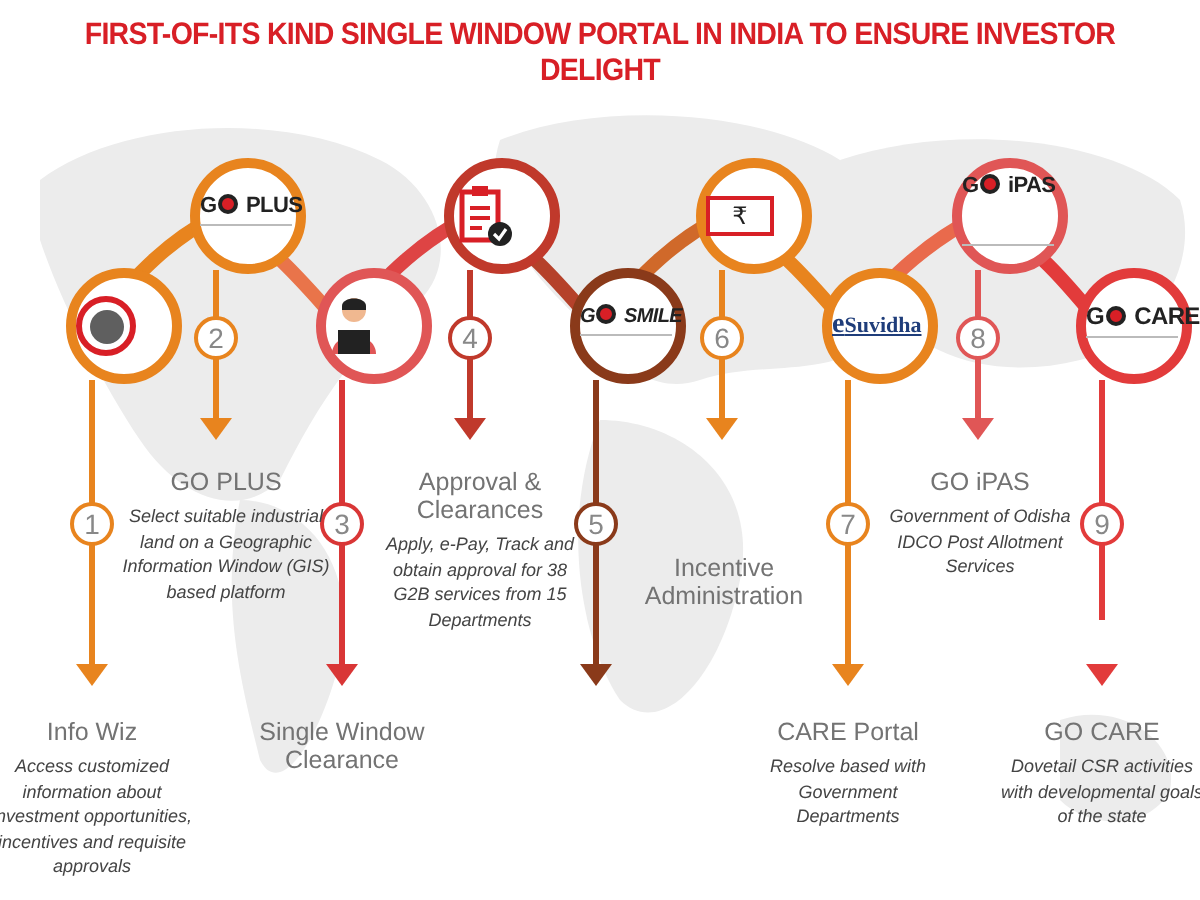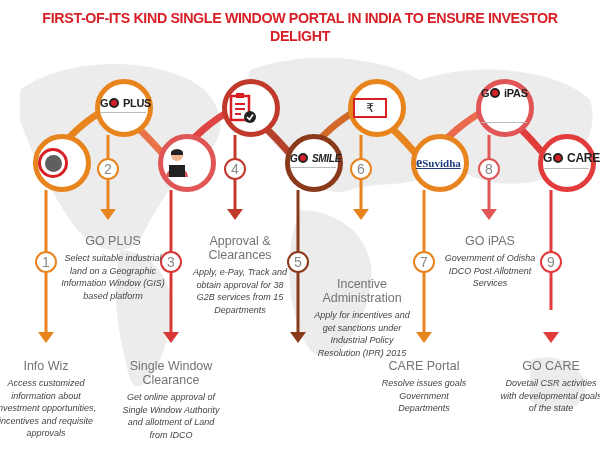--- a/index.html
+++ b/index.html
@@ -135,37 +135,35 @@
 <div class="block" style="left:58px;top:234px;width:110px;">
   <h3>GO PLUS</h3>
   <p>Select suitable industrial land on a Geographic Information Window (GIS) based platform</p>
 </div>
 <div class="block" style="left:190px;top:234px;width:100px;">
   <h3>Approval &amp; Clearances</h3>
   <p>Apply, e-Pay, Track and obtain approval for 38 G2B services from 15 Departments</p>
 </div>
 <div class="block" style="left:310px;top:234px;width:104px;margin-top:43px;">
   <h3>Incentive Administration</h3>
-  <p>Apply for incentives and get sanctions under Industrial Policy Resolution (IPR) 2015</p>
 </div>
 <div class="block" style="left:440px;top:234px;width:100px;">
   <h3>GO iPAS</h3>
   <p>Government of Odisha IDCO Post Allotment Services</p>
 </div>
 
 <div class="block" style="left:-6px;top:359px;width:104px;">
   <h3>Info Wiz</h3>
   <p>Access customized information about investment opportunities, incentives and requisite approvals</p>
 </div>
 <div class="block" style="left:120px;top:359px;width:102px;">
   <h3>Single Window Clearance</h3>
-  <p>Get online approval of Single Window Authority and allotment of Land from IDCO</p>
 </div>
 <div class="block" style="left:254px;top:359px;width:88px;">
 </div>
 <div class="block" style="left:374px;top:359px;width:100px;">
   <h3>CARE Portal</h3>
-  <p>Resolve issues goals Government Departments</p>
+  <p>Resolve based with Government Departments</p>
 </div>
 <div class="block" style="left:500px;top:359px;width:102px;">
   <h3>GO CARE</h3>
   <p>Dovetail CSR activities with developmental goals of the state</p>
 </div>
 
 </body></html>

